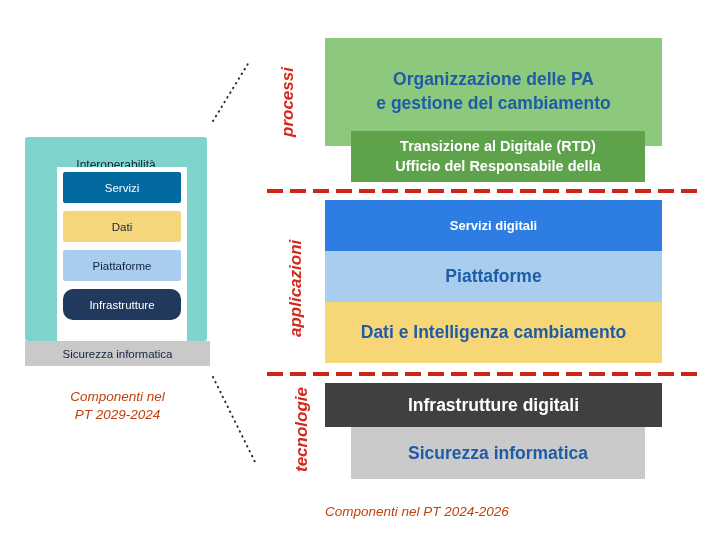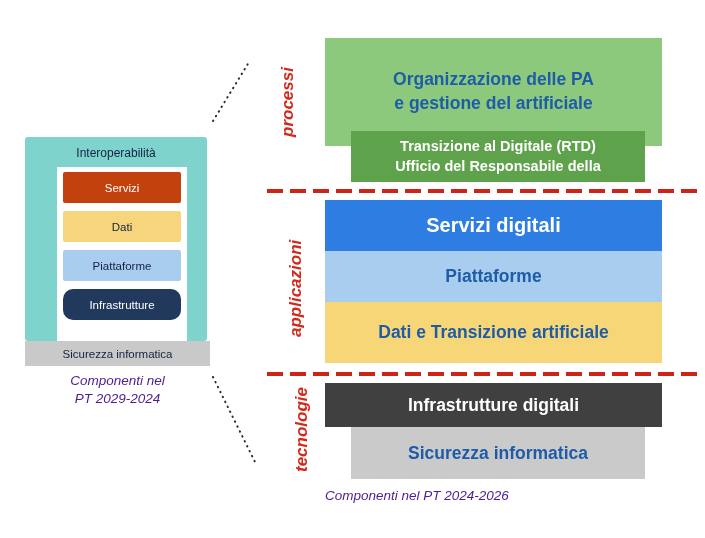--- a/index.html
+++ b/index.html
@@ -2,37 +2,37 @@
 <html><head>
 <meta charset="utf-8">
 <style>
   *{box-sizing:border-box;margin:0;padding:0;}
   body{background:#ffffff;font-family:"Liberation Sans",sans-serif;}
   .canvas{position:relative;width:705px;height:538px;background:#ffffff;overflow:hidden;}
   .abs{position:absolute;}
 
   
   .teal-container{background:#7ed3cd;border-radius:3px;}
-  .interop-label{color:#14233f;font-size:12px;text-align:center;padding-top:9px;}
+  .interop-label{color:#14233f;font-size:12px;text-align:center;padding-top:21px;}
   .white-panel{background:#ffffff;display:flex;flex-direction:column;gap:8px;padding:5px 6px;}
   .bar{flex:0 0 31px;height:31px;display:flex;align-items:center;justify-content:center;font-size:11.5px;border-radius:2px;}
-  .bar-0{background:#c2410c;color:#ffffff;text-align:center;}
+  .bar-0{background:#0369a1;color:#ffffff;text-align:center;}
   .bar-1{background:#f6d57d;color:#14233f;text-align:right;}
   .bar-2{background:#a9cdee;color:#14233f;}
   .bar-3{background:#21395d;color:#ffffff;border-radius:10px;}
   .gray-band{background:#c9c9c9;color:#14233f;display:flex;align-items:center;justify-content:center;font-size:11.5px;}
 
   
-  .caption{font-style:italic;color:#4c1d95;font-size:13.5px;line-height:1.3;font-weight:500;}
+  .caption{font-style:italic;color:#c2410c;font-size:13.5px;line-height:1.3;font-weight:500;margin-top:16px;}
 
   
   .rbox{display:flex;flex-direction:column;align-items:center;justify-content:center;text-align:center;font-weight:bold;}
   .g-light{background:#8cc97d;color:#1f5ca8;font-size:17.5px;line-height:1.35;}
   .g-dark{background:#5ea24b;color:#ffffff;font-size:14.5px;line-height:1.35;}
-  .b-blue{background:#2e7de2;color:#ffffff;font-size:20px;}
+  .b-blue{background:#2e7de2;color:#ffffff;font-size:13px;}
   .b-lblue{background:#a9cdee;color:#1f5ca8;font-size:17.5px;}
   .b-yellow{background:#f7d678;color:#1f5ca8;font-size:17.5px;}
   .b-navy{background:#404040;color:#ffffff;font-size:17.5px;}
   .b-gray{background:#cacaca;color:#1f5ca8;font-size:17.5px;}
 
   
   .vlabel{writing-mode:vertical-rl;transform:rotate(180deg);color:#d3291c;font-weight:bold;
           font-style:italic;font-size:17px;display:flex;align-items:center;justify-content:center;}
 
   svg.overlay{position:absolute;left:0;top:0;pointer-events:none;}
@@ -63,38 +63,38 @@
     <div>Componenti nel</div>
     <div>PT 2029-2024</div>
   </div>
 
   <div class="abs vlabel" style="left:276px;top:64px;width:24px;height:76px;">processi</div>
   <div class="abs vlabel" style="left:284px;top:228px;width:24px;height:120px;">applicazioni</div>
   <div class="abs vlabel" style="left:290px;top:384px;width:24px;height:90px;">tecnologie</div>
 
   <div class="abs rbox g-light" style="left:325px;top:38px;width:337px;height:108px;">
     <div>Organizzazione delle PA</div>
-    <div>e gestione del artificiale</div>
+    <div>e gestione del cambiamento</div>
   </div>
 
   <div class="abs rbox g-dark" style="left:351px;top:131px;width:294px;height:51px;">
     <div>Transizione al Digitale (RTD)</div>
     <div>Ufficio del Responsabile della</div>
   </div>
 
   <div class="abs rbox b-blue" style="left:325px;top:200px;width:337px;height:51px;">
     <div>Servizi digitali</div>
   </div>
 
   <div class="abs rbox b-lblue" style="left:325px;top:251px;width:337px;height:51px;">
     <div>Piattaforme</div>
   </div>
 
   <div class="abs rbox b-yellow" style="left:325px;top:302px;width:337px;height:61px;">
-    <div>Dati e Transizione artificiale</div>
+    <div>Dati e Intelligenza cambiamento</div>
   </div>
 
   <div class="abs rbox b-navy" style="left:325px;top:383px;width:337px;height:44px;">
     <div>Infrastrutture digitali</div>
   </div>
 
   <div class="abs rbox b-gray" style="left:351px;top:427px;width:294px;height:52px;">
     <div>Sicurezza informatica</div>
   </div>
 

